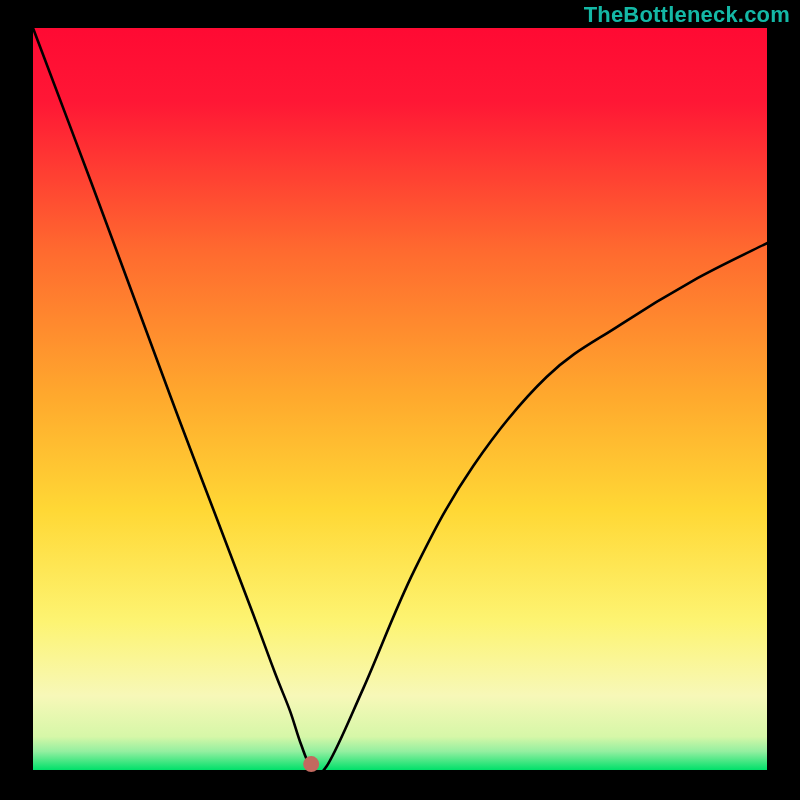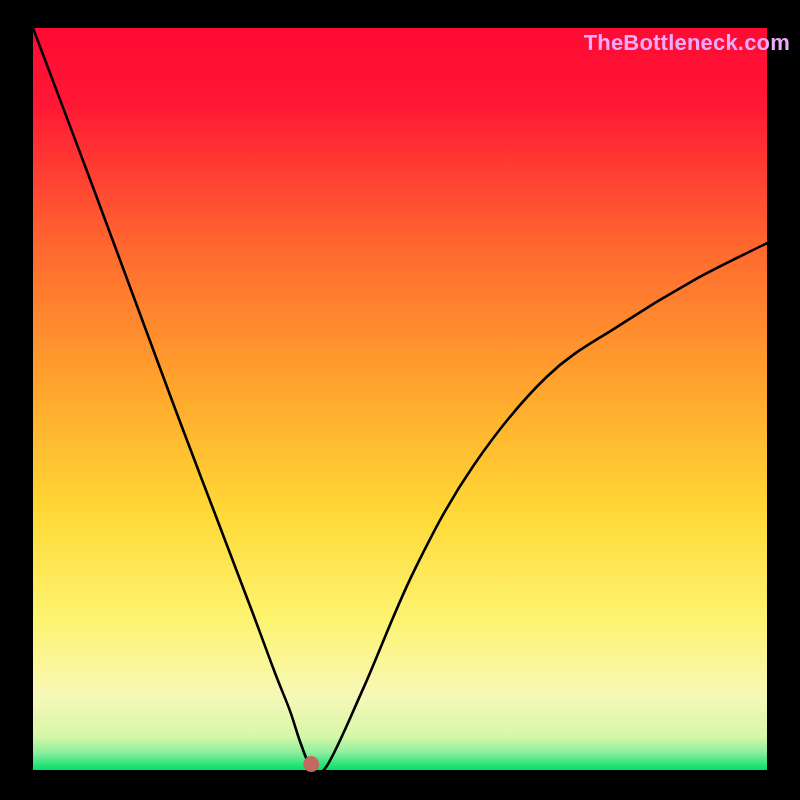--- a/index.html
+++ b/index.html
@@ -14,26 +14,25 @@
   .frame {
     position: relative;
     width: 800px;
     height: 800px;
     background: #000;
   }
   .watermark {
     position: absolute;
     top: 2px;
     right: 10px;
-    color: #f0abfc;
+    color: #14b8a6;
     font-size: 22px;
     font-weight: 600;
     letter-spacing: 0.2px;
     z-index: 10;
-    margin-top: 28px;
   }
   svg {
     position: absolute;
     top: 0;
     left: 0;
   }
 </style>
 </head>
 <body>
 

